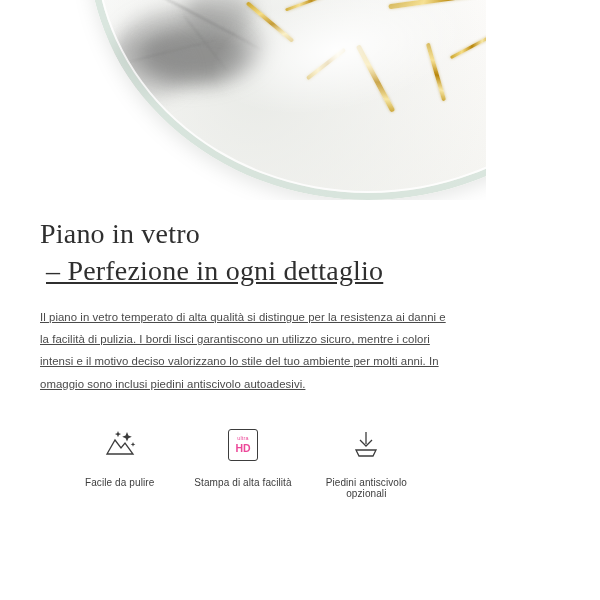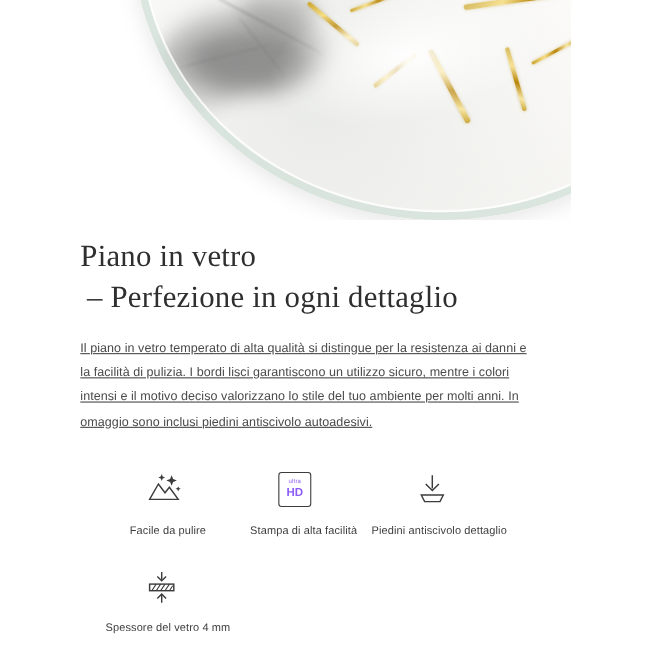--- a/index.html
+++ b/index.html
@@ -12,21 +12,20 @@
     background: #ffffff;
     font-family: "Liberation Sans", sans-serif;
     overflow: hidden;
   }
   .page {
     position: relative;
     width: 486px;
     height: 600px;
     background: #ffffff;
     overflow: hidden;
-    margin-left: 33px;
   }
 
   
   .hero {
     position: relative;
     width: 600px;
     height: 200px;
     overflow: hidden;
     background: #ffffff;
   }
@@ -106,20 +105,21 @@
     font-weight: 400;
     color: #2f2f2f;
     font-size: 28px;
     line-height: 1.32;
     margin: 0;
     letter-spacing: 0.2px;
   }
   h1.title .line2 {
     display: block;
     padding-left: 6px;
+    text-decoration: underline;
   }
   p.body {
     margin: 16px 0 0 0;
     font-size: 11.4px;
     line-height: 1.95;
     color: #4a4a4a;
     letter-spacing: 0.05px;
     max-width: 520px;
     text-decoration: underline;
   }
@@ -136,22 +136,22 @@
     display: flex;
     flex-direction: column;
     align-items: center;
     justify-content: flex-start;
   }
   .feature-icon {
     width: 46px;
     height: 40px;
     display: flex;
     align-items: center;
-    justify-content: flex-start;
-    color: #8b5cf6;
+    justify-content: center;
+    color: #ec4899;
   }
   .feature-label {
     margin-top: 12px;
     font-size: 10px;
     color: #3d3d3d;
     text-align: center;
     letter-spacing: 0.1px;
   }
   .ultrahd-box {
     width: 28px;
@@ -241,32 +241,19 @@
 
 
       <div class="feature">
         <div class="feature-icon">
           <svg width="34" height="32" viewBox="0 0 34 32" fill="none" stroke="#3c3c3c" stroke-width="1.3">
             <path d="M17 3 V15"></path>
             <path d="M11 11 L17 17 L23 11"></path>
             <path d="M7 21 H27 L24 27 H10 Z"></path>
           </svg>
         </div>
-        <div class="feature-label">Piedini antiscivolo dettaglio</div>
+        <div class="feature-label">Piedini antiscivolo opzionali</div>
       </div>
 
-      <div class="feature">
-        <div class="feature-icon">
-          <svg width="34" height="32" viewBox="0 0 34 32" fill="none" stroke="#3c3c3c" stroke-width="1.3">
-            <path d="M17 2 V9"></path>
-            <path d="M13 6 L17 10 L21 6"></path>
-            <rect x="6" y="13" width="22" height="6" fill="none"></rect>
-            <path d="M8 19 L12 13 M12 19 L16 13 M16 19 L20 13 M20 19 L24 13 M24 19 L27 14.5" stroke-width="1"></path>
-            <path d="M17 30 V23"></path>
-            <path d="M13 26 L17 22 L21 26"></path>
-          </svg>
-        </div>
-        <div class="feature-label">Spessore del vetro 4 mm</div>
-      </div>
 
     </div>
   </div>
 </div>
 
 </body></html>

